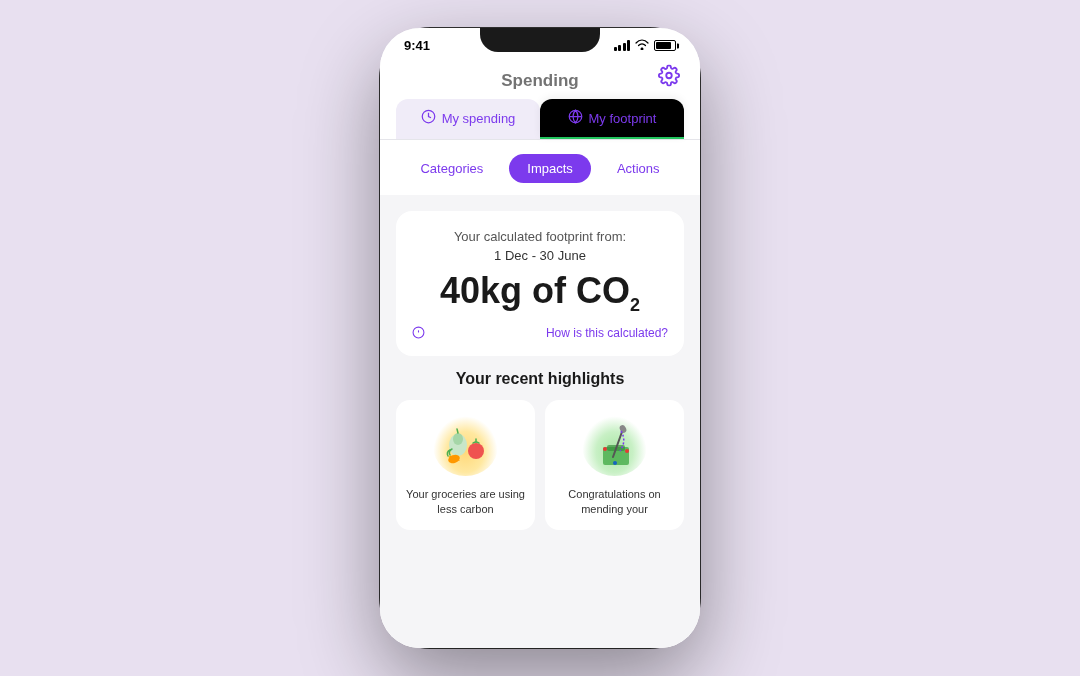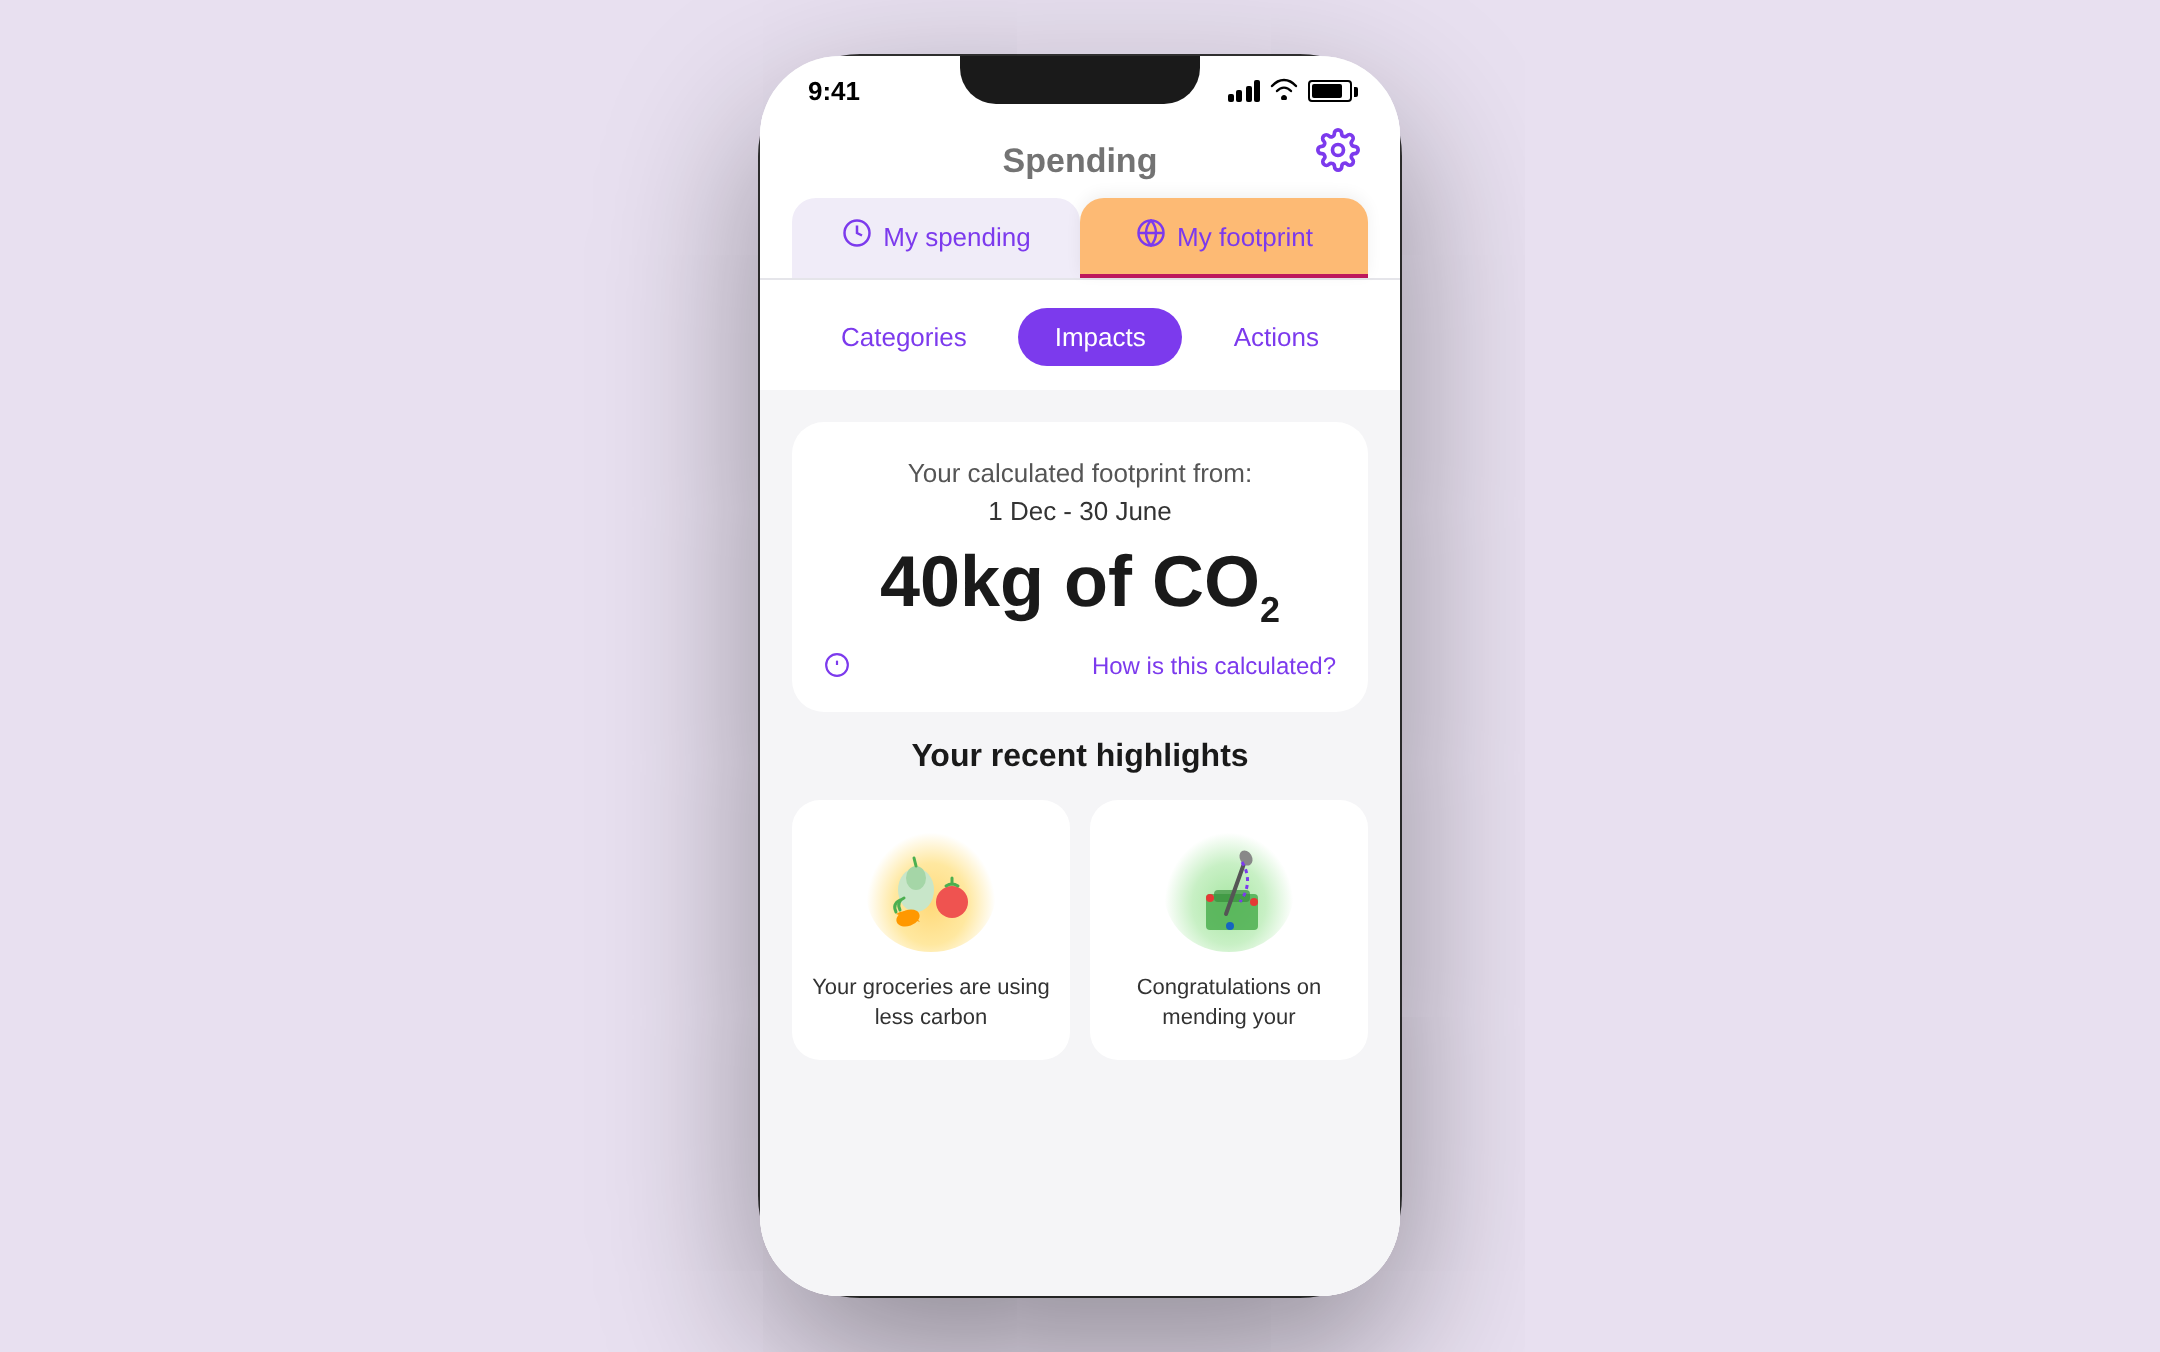--- a/index.html
+++ b/index.html
@@ -156,24 +156,24 @@
       justify-content: center;
       gap: 6px;
       padding: 10px 8px;
       font-size: 13px;
       font-weight: 500;
       color: #7c3aed;
       cursor: pointer;
       border-bottom: 2px solid transparent;
     }
     .main-tab.active {
-      background: #fdba74;
+      background: #000000;
       border-radius: 12px 12px 0 0;
       box-shadow: 0 -2px 8px rgba(0,0,0,0.06);
-      border-bottom: 2px solid #be185d;
+      border-bottom: 2px solid #22c55e;
       z-index: 2;
     }
     .main-tab.inactive {
       background: #f0ecf8;
       border-radius: 12px 12px 0 0;
     }
     .tab-icon {
       font-size: 14px;
     }
 

